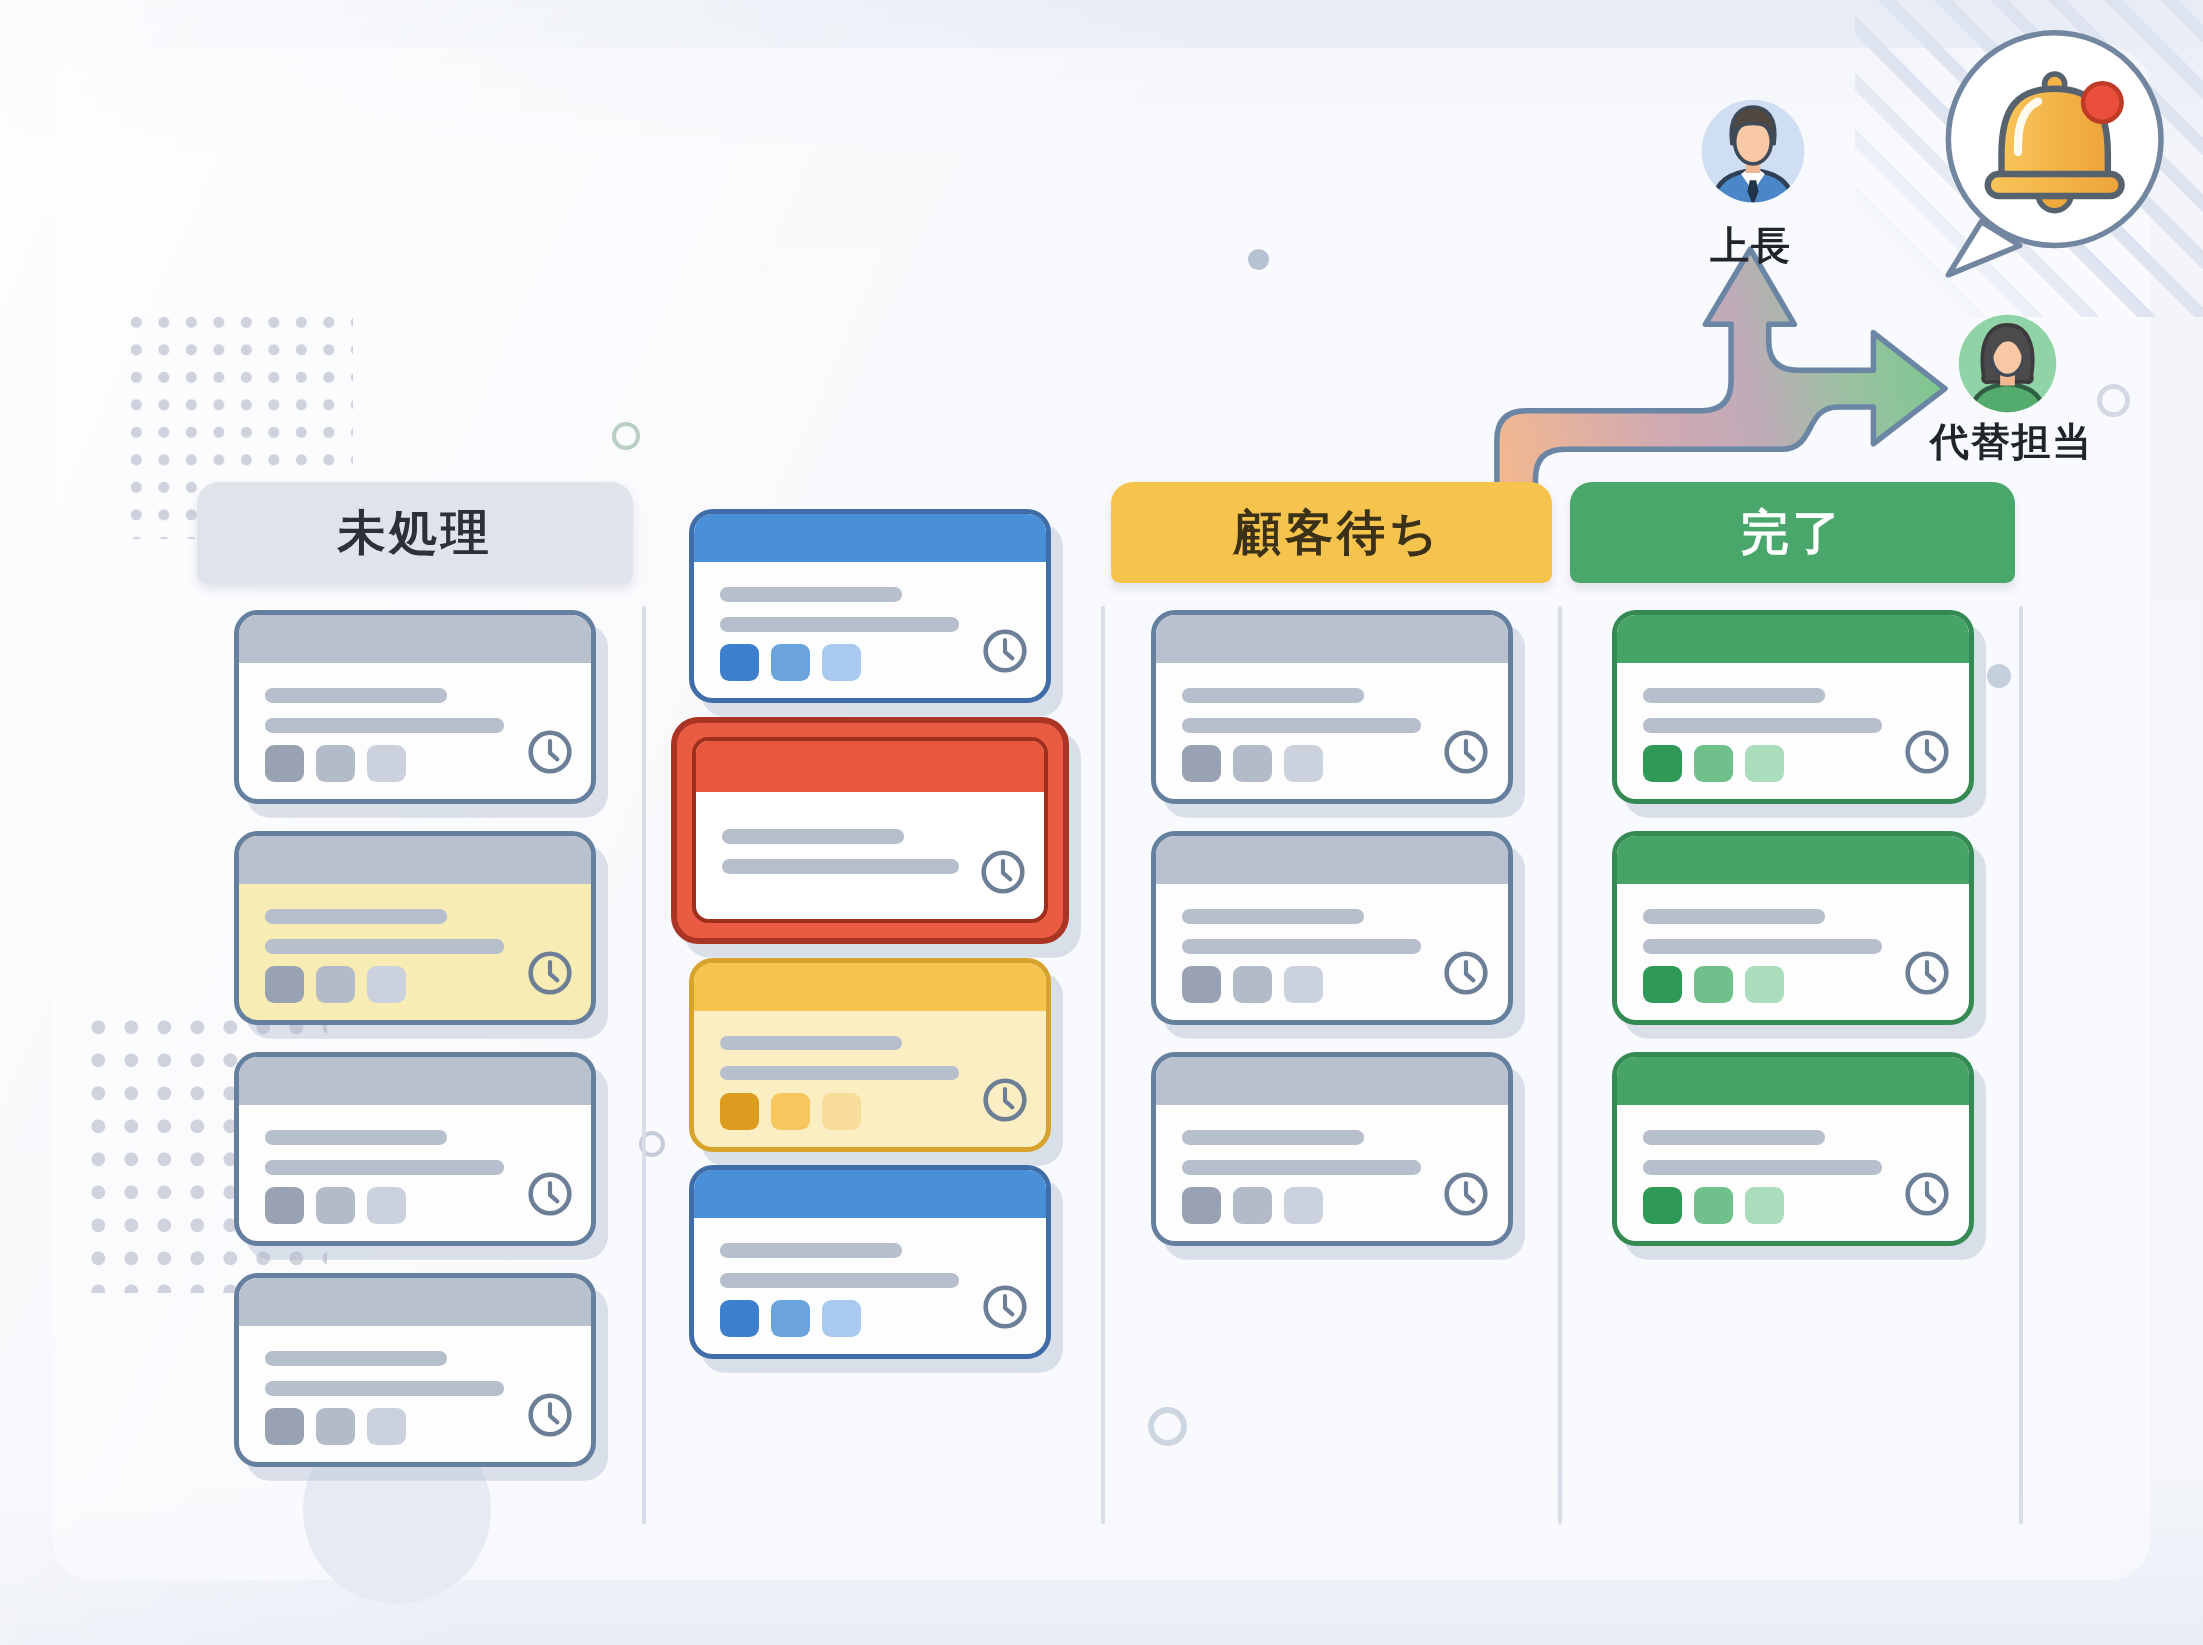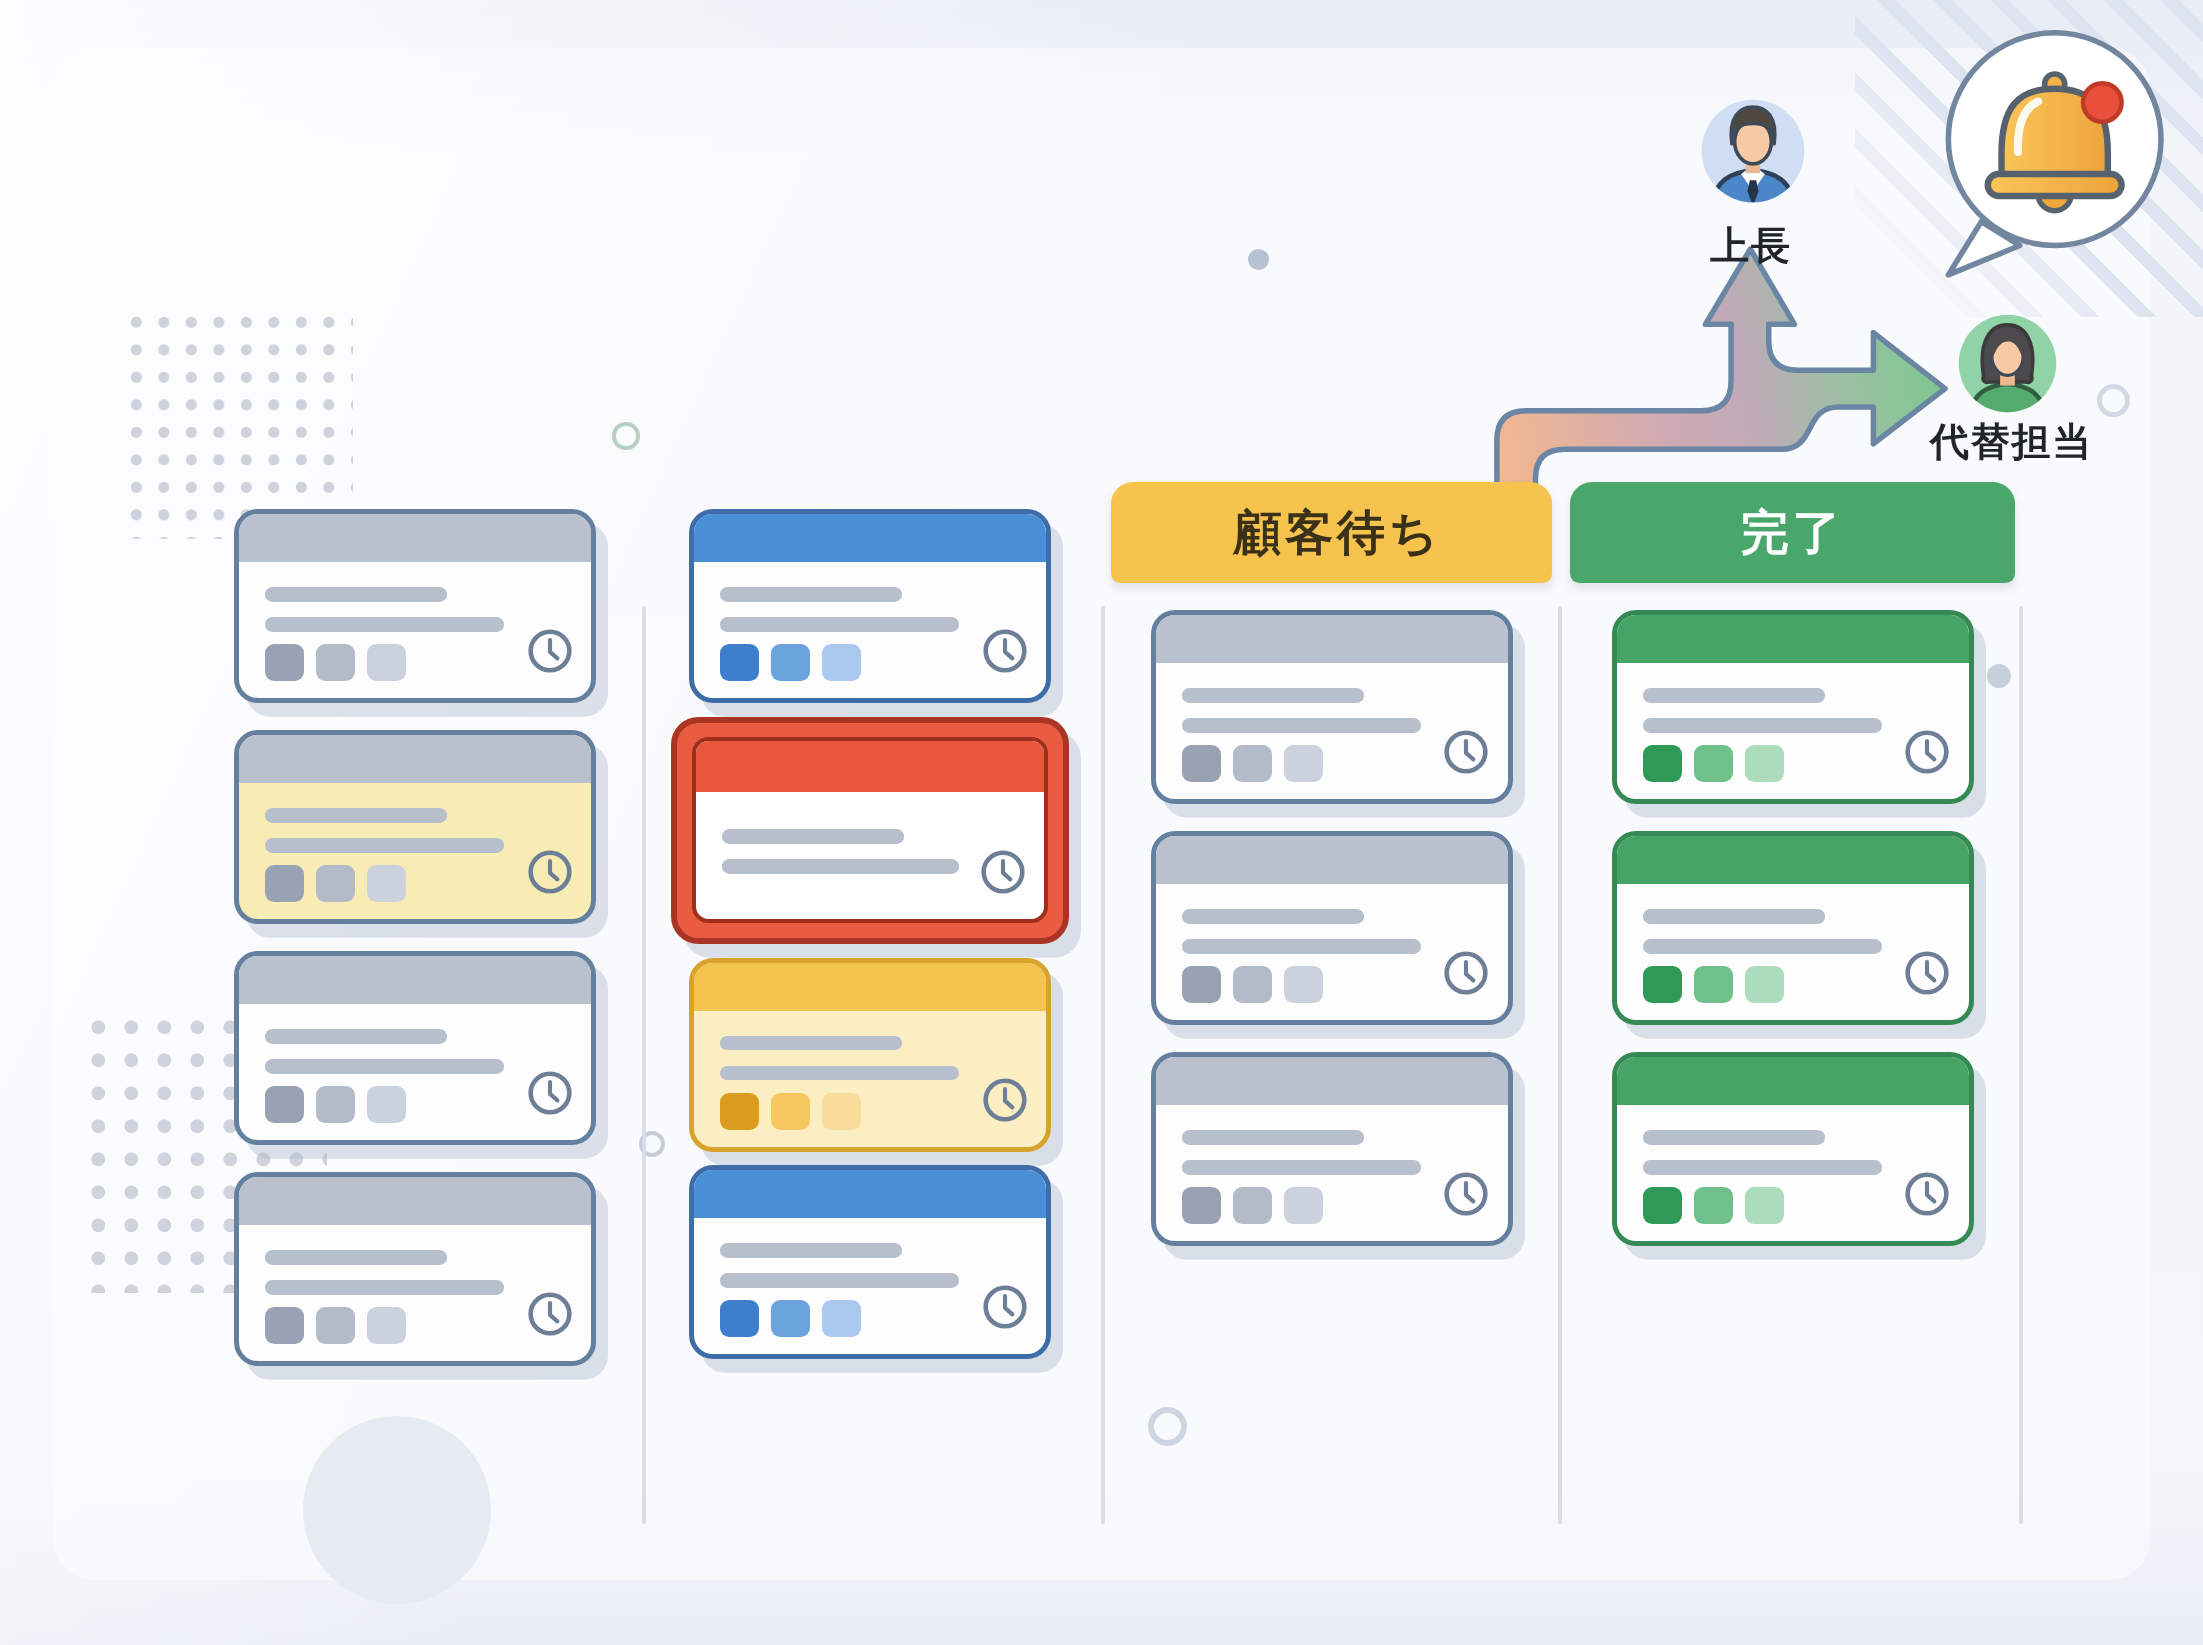--- a/index.html
+++ b/index.html
@@ -190,20 +190,21 @@
       <circle cx="2238" cy="212" r="18" fill="#efa83c" stroke="#57626f" stroke-width="6"></circle>
       <path d="M 2180 194 L 2180 168 C 2180 118 2197 97 2238 97 C 2279 97 2296 118 2296 168 L 2296 194 Z" fill="url(#bellGrad)" stroke="#57626f" stroke-width="7" stroke-linejoin="round"></path>
       <rect x="2165" y="190" width="146" height="24" rx="12" fill="url(#bellGrad)" stroke="#57626f" stroke-width="7"></rect>
       <path d="M 2198 166 C 2197 136 2204 118 2220 111" fill="none" stroke="#ffffff" stroke-width="9" stroke-linecap="round" opacity="0.9"></path>
       <circle cx="2290" cy="112" r="21" fill="#e94f3b" stroke="#c03a28" stroke-width="5"></circle>
     </g>
   </svg>
 
   <div id="columns">
       <div class="column c1" style="left: 197px; width: 436px;">
+        <div class="col-header h-gray">未処理</div>
         <div class="cards">
           <div class="card v-gray">
             <div class="card-header"></div>
             <div class="line l1"></div>
             <div class="line l2"></div>
             <div class="chips chips-gray">
               <span class="chip"></span>
               <span class="chip"></span>
               <span class="chip"></span>
             </div>

